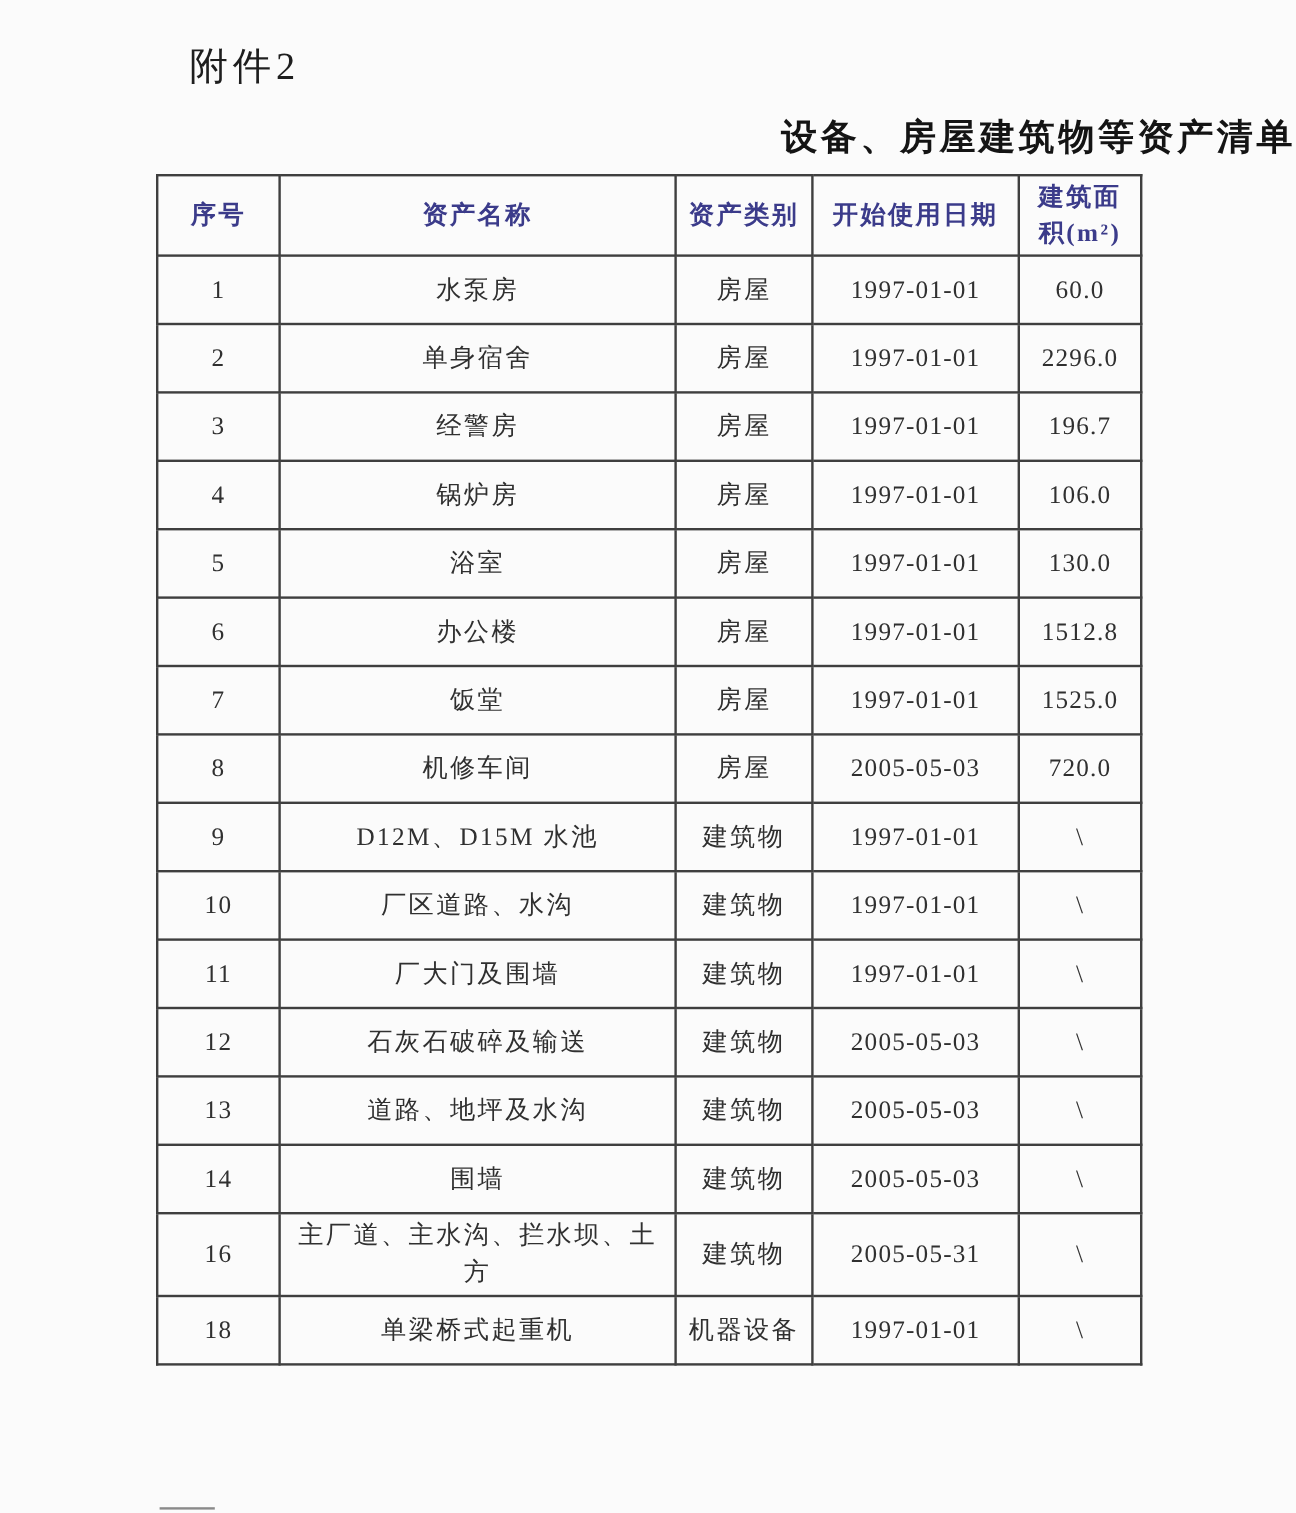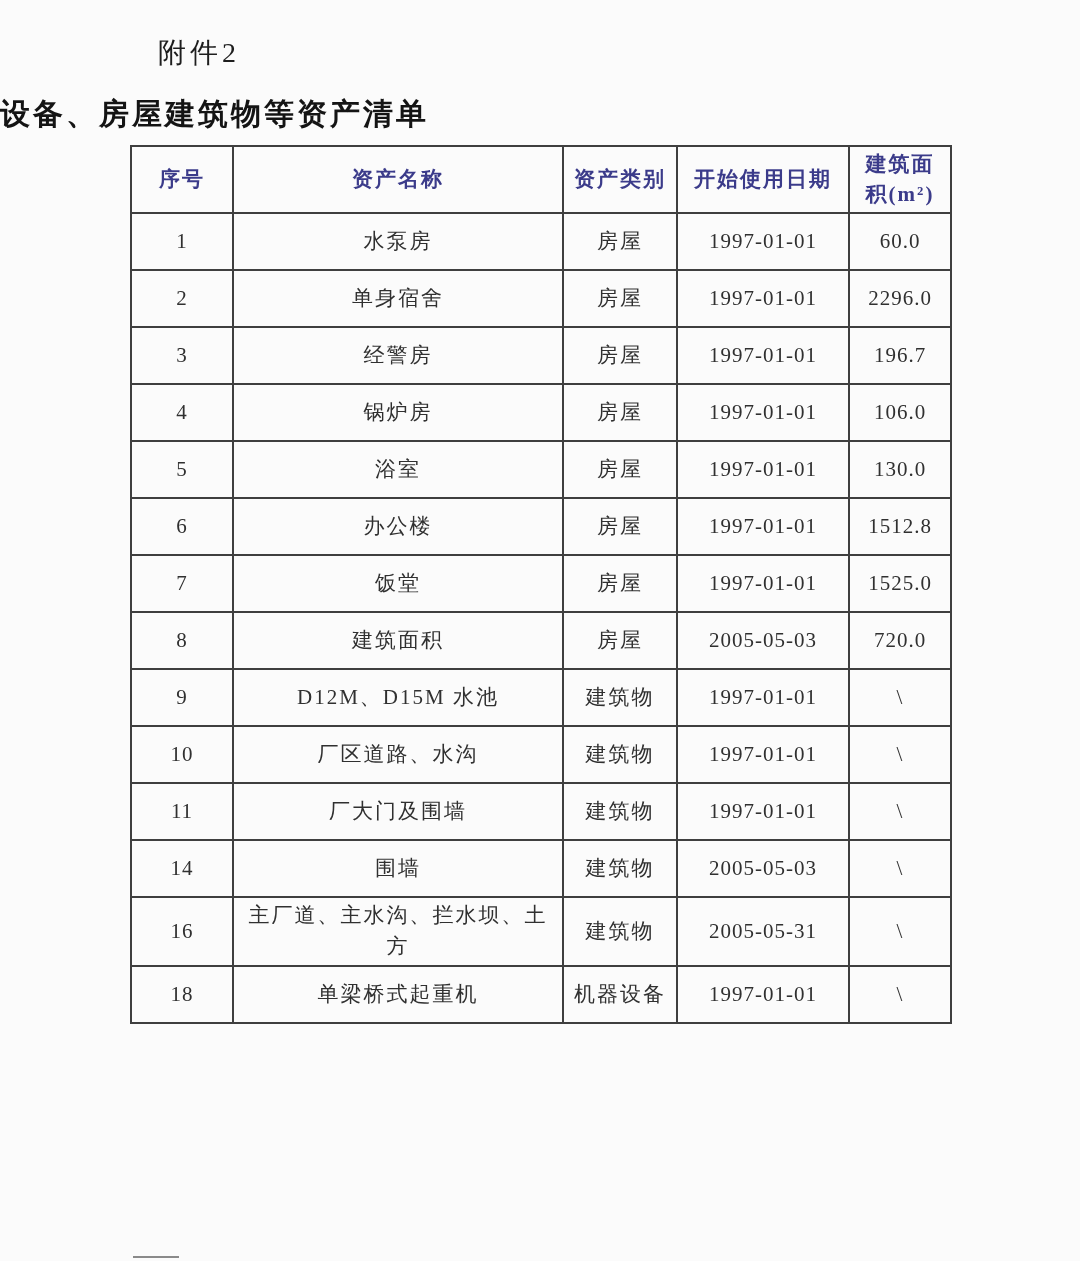--- a/index.html
+++ b/index.html
@@ -13,25 +13,25 @@
   body{
     width:1080px;height:1261px;
     background:var(--bg);
     font-family:"Liberation Serif","DejaVu Serif",serif;
     position:relative;
     overflow:hidden;
   }
   .page{position:absolute;inset:0;background:var(--bg);}
   .attachment-label{
     position:absolute;left:158px;top:34px;
-    font-size:28px;color:#1e1e1e;letter-spacing:4px;
+    font-size:32px;color:#1e1e1e;letter-spacing:4px;
   }
   .doc-title{
     position:absolute;left:0;top:94px;width:100%;
-    text-align:left;font-size:30px;font-weight:bold;
+    text-align:right;font-size:30px;font-weight:bold;
     color:var(--title-text);letter-spacing:3px;margin:0;
   }
   table.asset-table{
     position:absolute;left:130px;top:145px;width:820px;
     border-collapse:collapse;table-layout:fixed;
     background:transparent;
   }
   .asset-table col.c-no{width:102px;}
   .asset-table col.c-name{width:330px;}
   .asset-table col.c-cat{width:114px;}
@@ -138,21 +138,21 @@
         </tr>
         <tr data-name="table-row">
           <td data-name="cell-no">7</td>
           <td data-name="cell-name">饭堂</td>
           <td data-name="cell-category">房屋</td>
           <td data-name="cell-date">1997-01-01</td>
           <td data-name="cell-area">1525.0</td>
         </tr>
         <tr data-name="table-row">
           <td data-name="cell-no">8</td>
-          <td data-name="cell-name">建筑面积</td>
+          <td data-name="cell-name">机修车间</td>
           <td data-name="cell-category">房屋</td>
           <td data-name="cell-date">2005-05-03</td>
           <td data-name="cell-area">720.0</td>
         </tr>
         <tr data-name="table-row">
           <td data-name="cell-no">9</td>
           <td data-name="cell-name">D12M、D15M 水池</td>
           <td data-name="cell-category">建筑物</td>
           <td data-name="cell-date">1997-01-01</td>
           <td data-name="cell-area">\</td>
@@ -162,20 +162,34 @@
           <td data-name="cell-name">厂区道路、水沟</td>
           <td data-name="cell-category">建筑物</td>
           <td data-name="cell-date">1997-01-01</td>
           <td data-name="cell-area">\</td>
         </tr>
         <tr data-name="table-row">
           <td data-name="cell-no">11</td>
           <td data-name="cell-name">厂大门及围墙</td>
           <td data-name="cell-category">建筑物</td>
           <td data-name="cell-date">1997-01-01</td>
+          <td data-name="cell-area">\</td>
+        </tr>
+        <tr data-name="table-row">
+          <td data-name="cell-no">12</td>
+          <td data-name="cell-name">石灰石破碎及输送</td>
+          <td data-name="cell-category">建筑物</td>
+          <td data-name="cell-date">2005-05-03</td>
+          <td data-name="cell-area">\</td>
+        </tr>
+        <tr data-name="table-row">
+          <td data-name="cell-no">13</td>
+          <td data-name="cell-name">道路、地坪及水沟</td>
+          <td data-name="cell-category">建筑物</td>
+          <td data-name="cell-date">2005-05-03</td>
           <td data-name="cell-area">\</td>
         </tr>
         <tr data-name="table-row">
           <td data-name="cell-no">14</td>
           <td data-name="cell-name">围墙</td>
           <td data-name="cell-category">建筑物</td>
           <td data-name="cell-date">2005-05-03</td>
           <td data-name="cell-area">\</td>
         </tr>
         <tr data-name="table-row">

